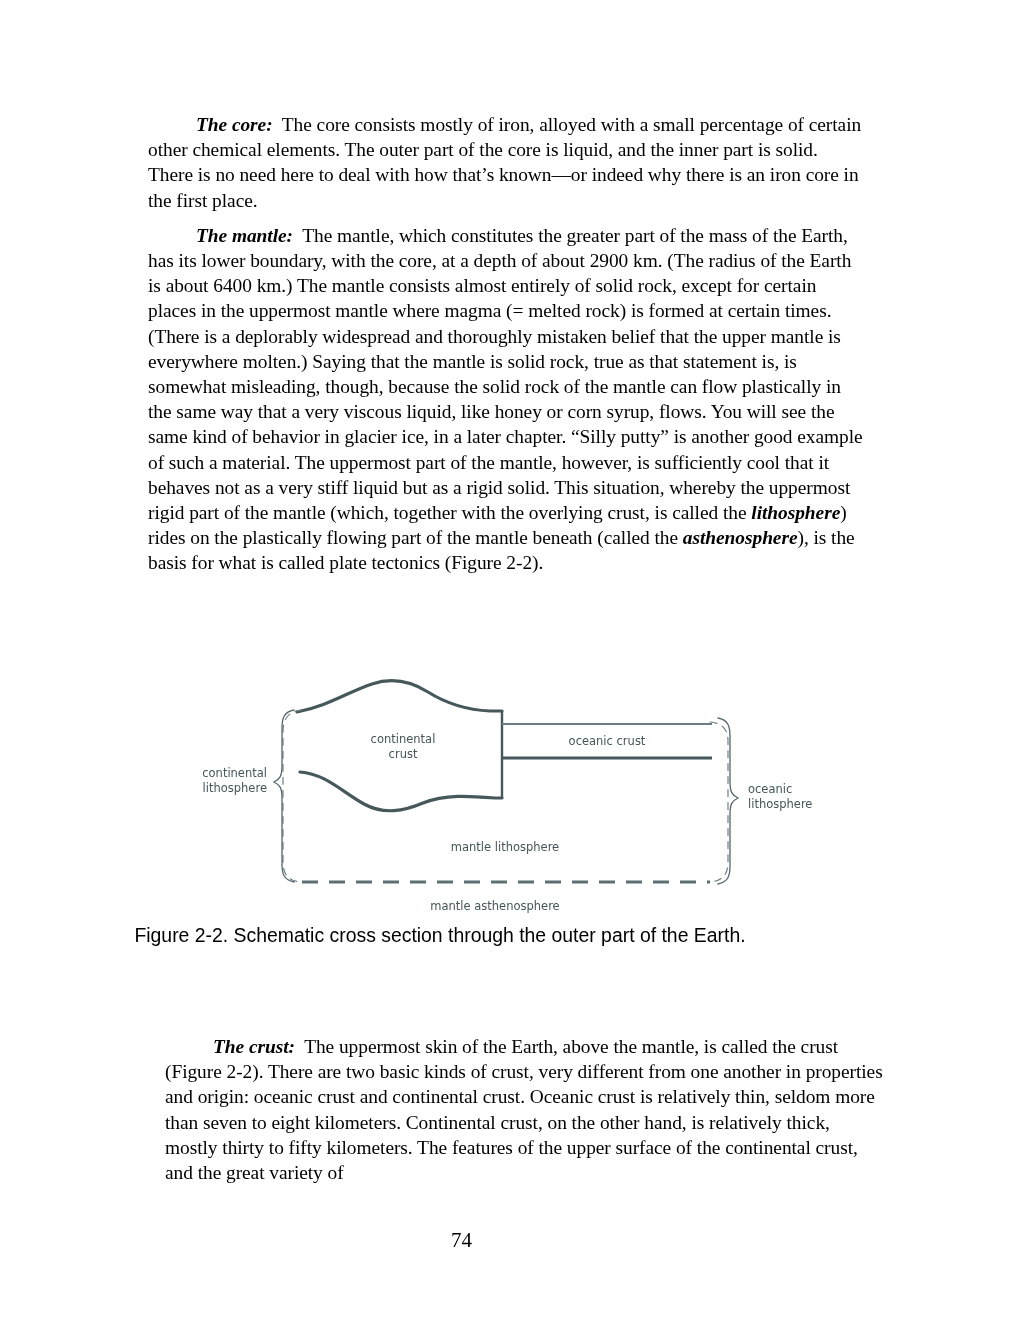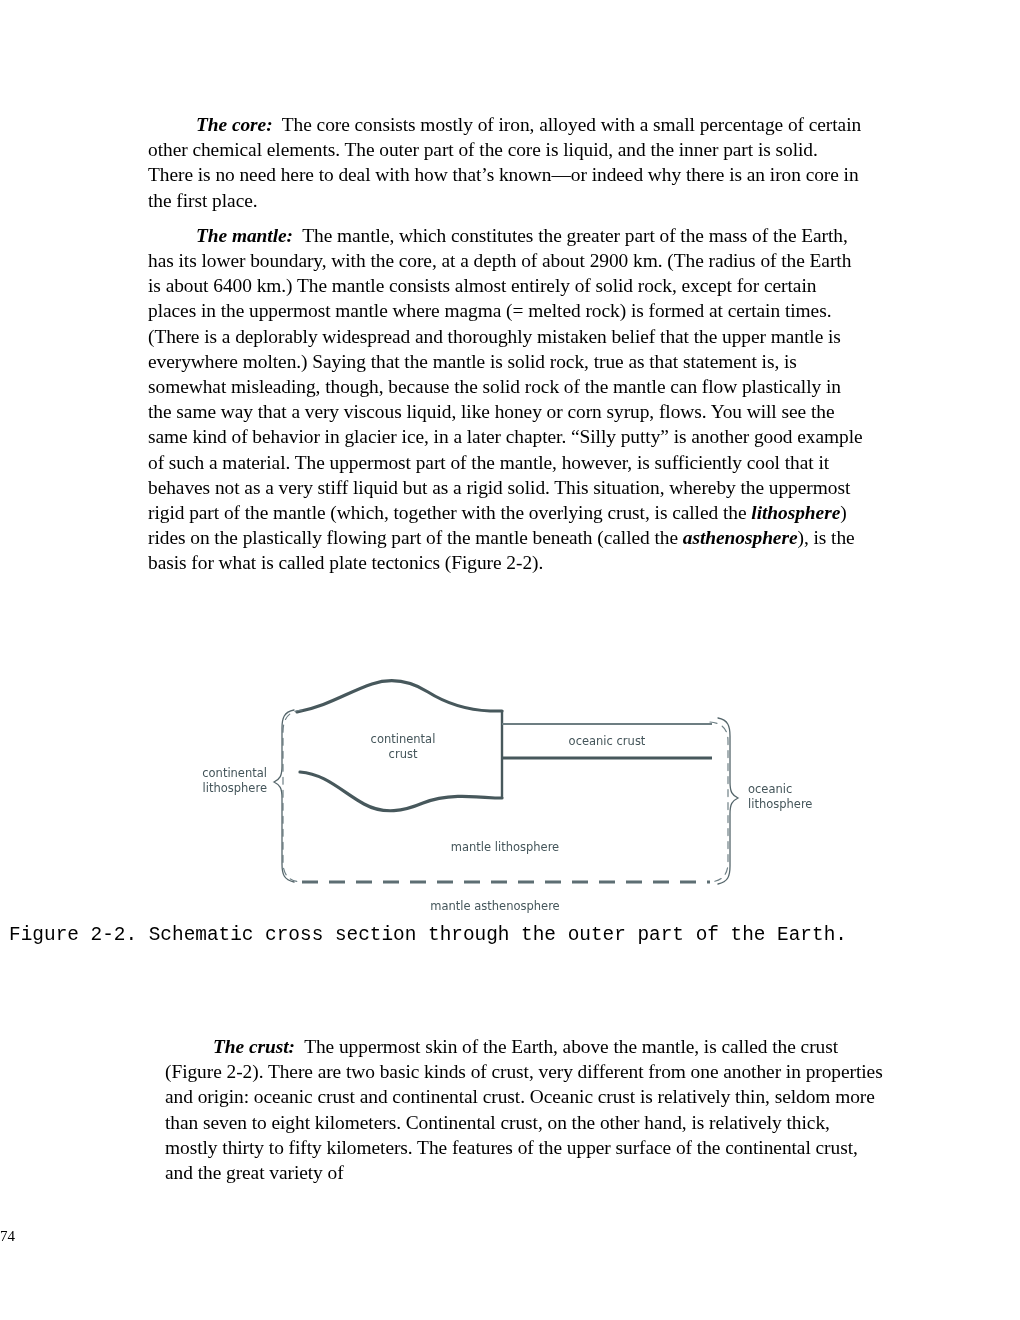--- a/index.html
+++ b/index.html
@@ -58,44 +58,44 @@
   .figure-svg {
     display: block;
     position: absolute;
     left: 150px;
     top: 0;
     width: 740px;
     height: 290px;
   }
   .fig-caption {
     position: absolute;
-    left: 4px;
+    left: 16px;
     top: 922px;
     width: 848px;
     text-align: center;
     font-size: 19.4px;
     line-height: 26px;
-    font-family: Liberation Mono, monospace;
+    font-family: Liberation Sans, sans-serif;
     color: #000;
   }
 
   .crust-para-wrap {
     position: absolute;
     left: 165px;
     top: 1034px;
     width: 718px;
   }
 
   .page-number {
     position: absolute;
     left: 0;
     top: 1228px;
     width: 923px;
-    text-align: left;
-    font-size: 15px;
+    text-align: center;
+    font-size: 21px;
     font-family: "Liberation Serif", "DejaVu Serif", serif;
     color: #000;
   }
 
   svg text.diagram-label {
     font-family: "DejaVu Sans", "Liberation Sans", sans-serif;
     font-size: 11.5px;
     fill: #44555a;
   }
 </style>

